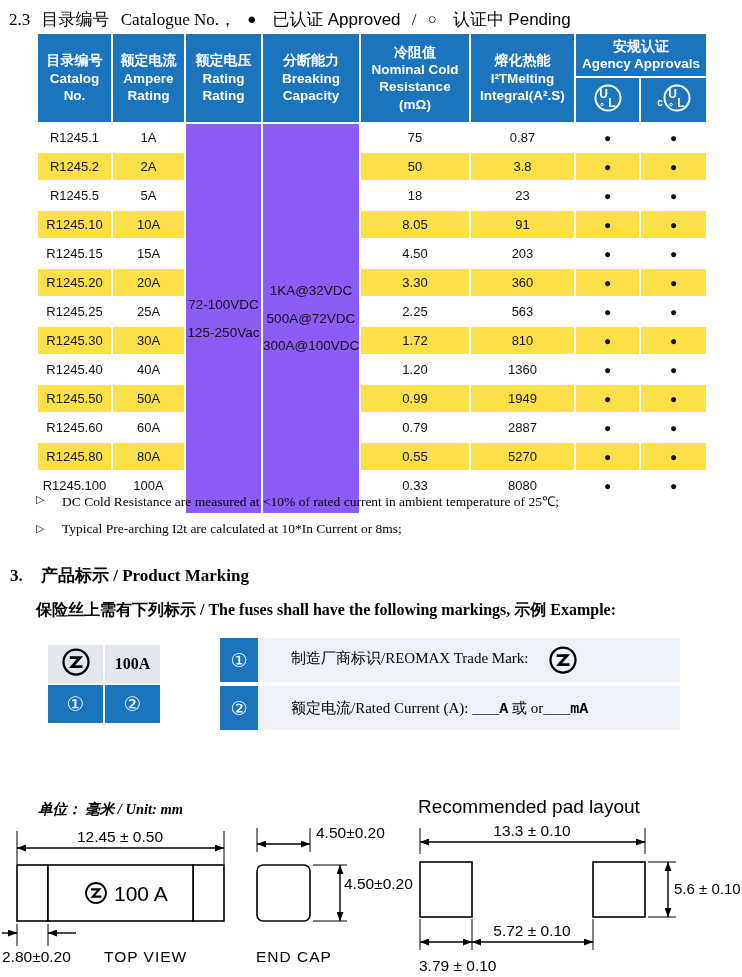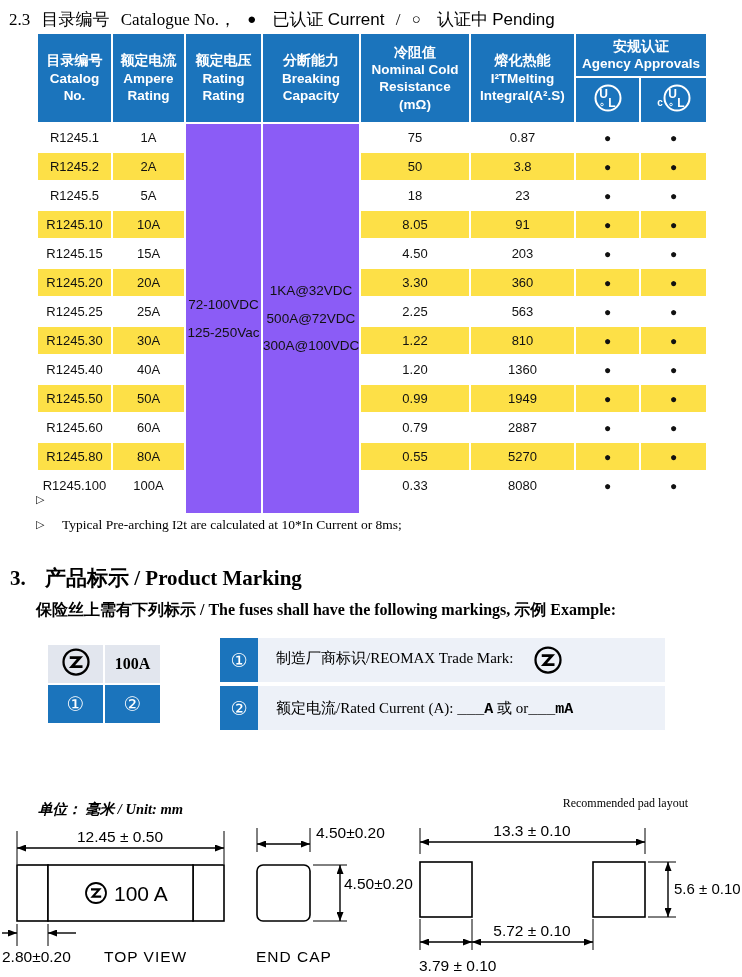--- a/index.html
+++ b/index.html
@@ -25,43 +25,43 @@
   .spec tbody td.merged{background:#8b5cf6;font-size:13.5px;line-height:2.05;}
   .spec tbody td.dotcell{font-size:12px;}
   .spec tbody tr.ghost td{border:none;background:#fff;height:14px;}
 
   
   .notes{position:absolute;left:36px;top:492px;font-family:"Liberation Serif",serif;font-size:13.5px;color:#000;width:680px;}
   .note{display:flex;margin-bottom:11px;}
   .note-marker{width:14px;margin-right:12px;font-size:11px;padding-top:1px;font-family:"DejaVu Sans",sans-serif;}
 
   
-  .sec3-heading{position:absolute;left:10px;top:564px;font-family:"Liberation Serif",serif;font-weight:bold;font-size:21px;}
+  .sec3-heading{position:absolute;left:10px;top:564px;font-family:"Liberation Serif",serif;font-weight:bold;font-size:17px;}
   .sec3-heading .no{margin-right:14px;}
   .sec3-intro{position:absolute;left:36px;top:600px;font-family:"Liberation Serif",serif;font-size:16px;font-weight:bold;}
 
   table.example{position:absolute;left:46px;top:643px;border-collapse:separate;border-spacing:2px;}
   .example td{width:53px;height:36px;text-align:center;vertical-align:middle;}
   .cell-light{background:#e2e6ee;}
   .cell-blue{background:#1b74bc;color:#fff;font-size:20px;font-family:"DejaVu Sans",sans-serif;}
   .rating-txt{font-family:"Liberation Serif",serif;font-weight:bold;font-size:16px;}
 
   table.legend{position:absolute;left:220px;top:634px;border-collapse:separate;border-spacing:0 4px;}
   .legend td.num{background:#1b74bc;color:#fff;width:36px;height:42px;text-align:center;vertical-align:middle;
                  font-size:19px;font-family:"DejaVu Sans",sans-serif;}
   .legend td.desc{background:#edf1f8;width:388px;height:42px;vertical-align:middle;text-align:left;
-                  padding-left:18px;font-family:"Liberation Serif",serif;font-size:15px;}
+                  padding-left:33px;font-family:"Liberation Serif",serif;font-size:15px;}
   .legend .logo-inline{vertical-align:middle;margin-left:16px;}
   .legend b{font-family:Liberation Mono, monospace;}
 
   
   .sec4-heading{position:absolute;left:10px;top:775px;font-family:"Liberation Serif",serif;font-weight:bold;font-size:17px;}
   .sec4-heading .no{margin-right:14px;}
   .unit-line{position:absolute;left:38px;top:800px;font-family:Liberation Serif, serif;font-weight:bold;font-style:italic;font-size:14.5px;}
-  .pad-title{position:absolute;left:418px;top:796px;width:270px;text-align:right;font-size:12px;font-family:Liberation Serif, serif;}
+  .pad-title{position:absolute;left:418px;top:796px;width:270px;text-align:left;font-size:19px;}
 
   svg.drawings{position:absolute;left:0;top:818px;}
   .drawings text{font-family:"Liberation Sans",sans-serif;fill:#000;}
   .drawings .dim{font-size:15.5px;}
   .drawings .dim-r{font-size:15px;}
   .drawings .viewlbl{font-size:15.5px;letter-spacing:1px;}
   .drawings .mark-txt{font-size:21px;}
   .drawings line.d{stroke:#000;stroke-width:1.4;}
   .drawings line.e{stroke:#000;stroke-width:1;}
   .drawings rect.part{fill:#fff;stroke:#000;stroke-width:1.6;}
@@ -82,21 +82,21 @@
 </svg>
 
 <div class="page">
 
   <div class="doc-title">
     <span>2.3</span>
     <span class="gap-s">目录编号</span>
     <span class="gap-s">Catalogue No.，</span>
     <span class="dot gap-s">●</span>
     <span class="gap-m">已认证</span>
-    <span class="sans">Current</span>
+    <span class="sans">Approved</span>
     <span class="gap-s">/</span>
     <span class="ring gap-s">○</span>
     <span class="gap-m">认证中</span>
     <span class="sans">Pending</span>
   </div>
 
   <table class="spec">
     <colgroup>
       <col style="width:75px">
         <col style="width:73px">
@@ -227,21 +227,21 @@
         <td>R1245.25</td>
         <td>25A</td>
         <td>2.25</td>
         <td>563</td>
         <td class="dotcell">●</td>
         <td class="dotcell">●</td>
       </tr>
       <tr class="alt">
         <td>R1245.30</td>
         <td>30A</td>
-        <td>1.22</td>
+        <td>1.72</td>
         <td>810</td>
         <td class="dotcell">●</td>
         <td class="dotcell">●</td>
       </tr>
       <tr>
         <td>R1245.40</td>
         <td>40A</td>
         <td>1.20</td>
         <td>1360</td>
         <td class="dotcell">●</td>
@@ -282,20 +282,21 @@
       <tr class="ghost">
         <td colspan="2"></td>
           <td colspan="4"></td>
       </tr>
     </tbody>
   </table>
 
   <div class="notes">
     <div class="note">
       <span class="note-marker">▷</span>
+      <span>DC Cold Resistance are measured at &lt;10% of rated current in ambient temperature of 25℃;</span>
     </div>
     <div class="note">
       <span class="note-marker">▷</span>
       <span>Typical Pre-arching I2t are calculated at 10*In Current or 8ms;</span>
     </div>
   </div>
 
   <div class="sec3-heading">
     <span class="no">3.</span>
     <span>产品标示</span>

